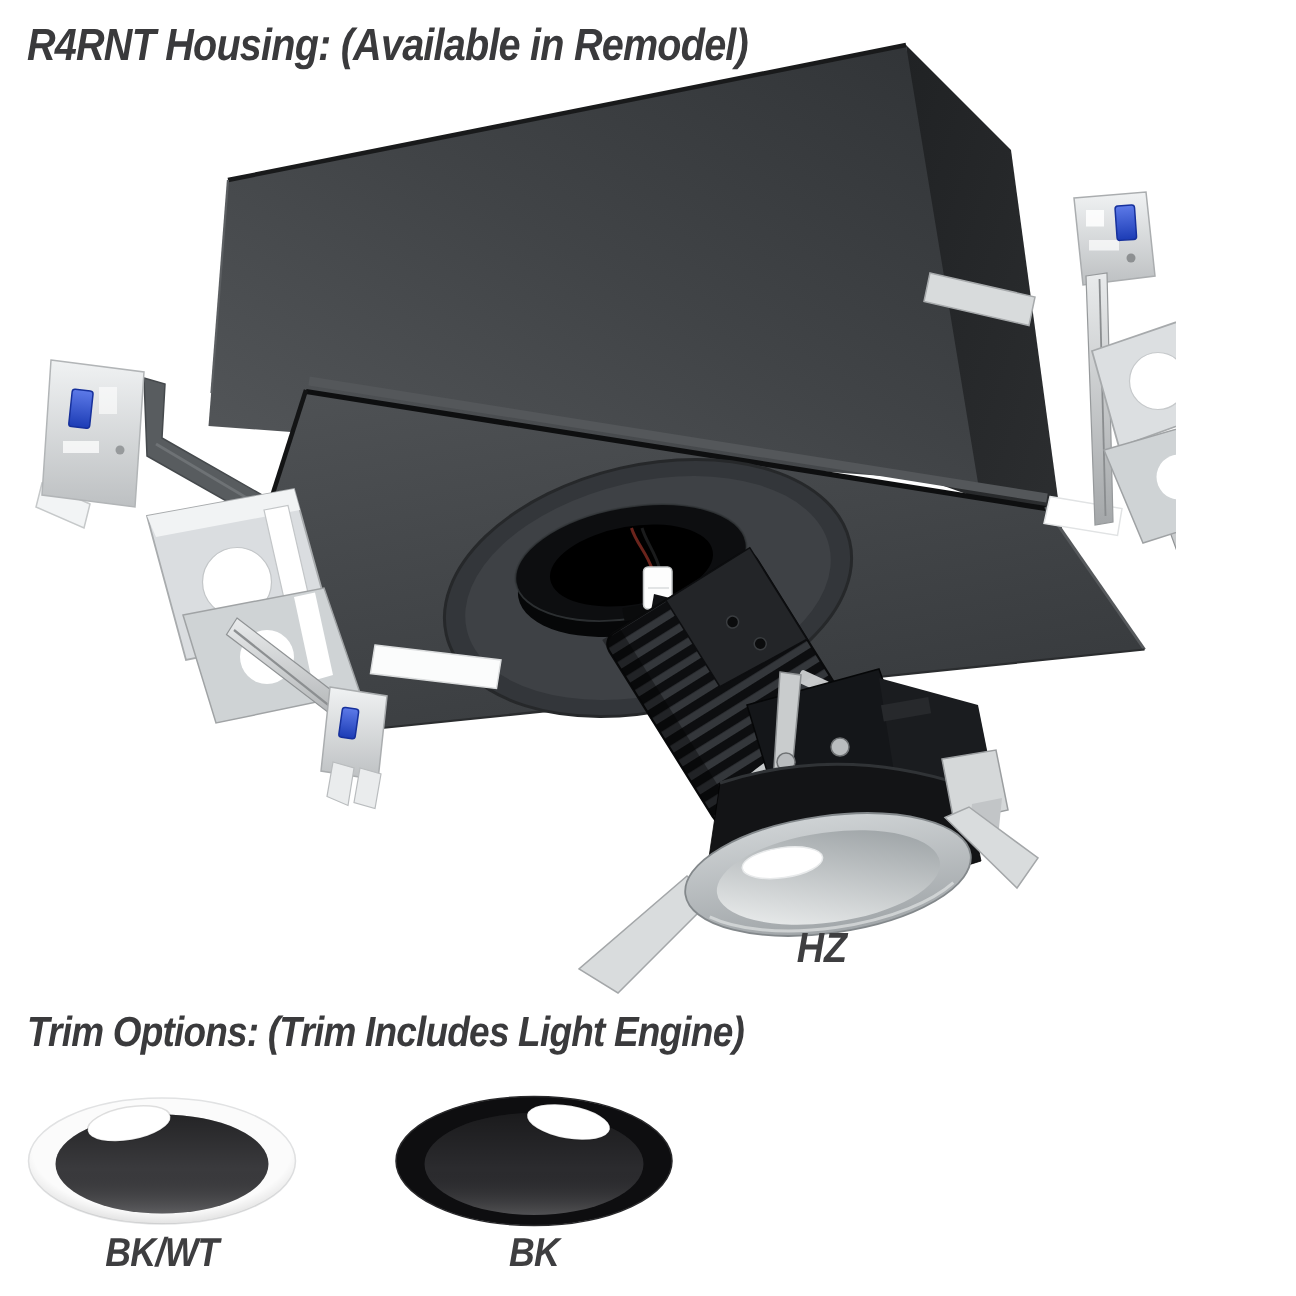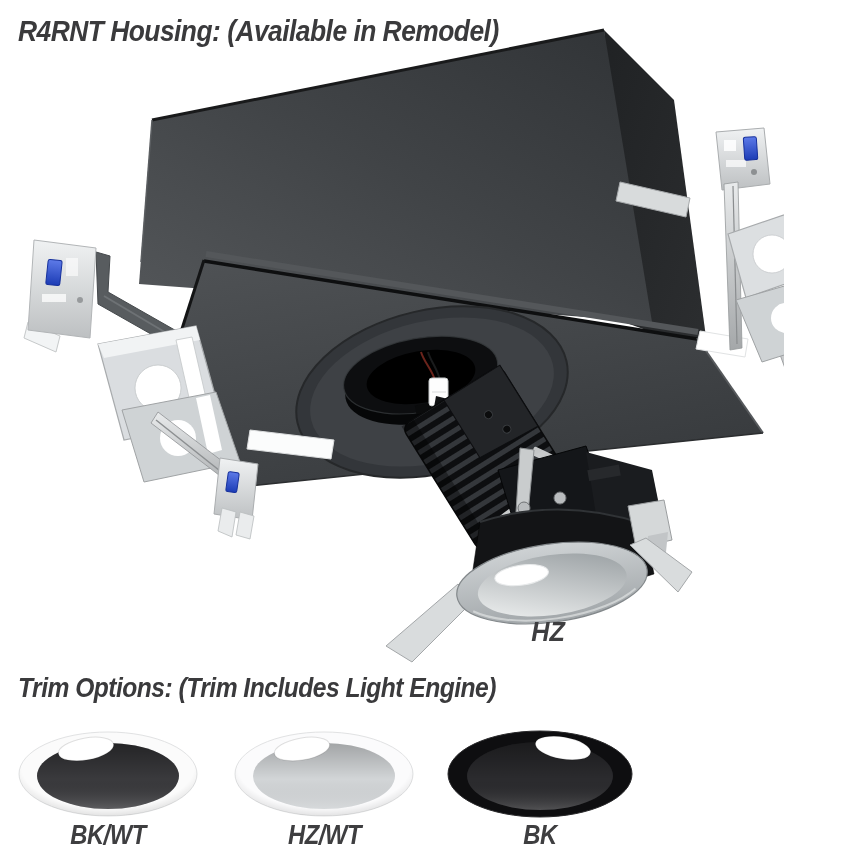--- a/index.html
+++ b/index.html
@@ -6,21 +6,21 @@
   #stage{position:relative;width:784px;height:864px;background:#fff;overflow:hidden;
          font-family:"Liberation Sans",sans-serif;}
   .headline{position:absolute;white-space:nowrap;font-style:italic;font-weight:700;
             color:#3a3a3c;letter-spacing:-0.6px;transform:scaleX(.88);transform-origin:0 0;}
   #title-housing{left:18px;top:14px;font-size:30px;}
   #title-trims{left:18px;top:672px;font-size:28px;}
   #fig-svg{position:absolute;left:0;top:0;}
   .part-label{position:absolute;font-style:italic;font-weight:700;color:#3e3e40;
               text-align:center;transform:scaleX(.9);}
   #hz-label{left:490px;top:616px;width:116px;font-size:28px;}
-  #trim-row{position:absolute;left:0;top:722px;width:864px;display:flex;}
+  #trim-row{position:absolute;left:0;top:722px;width:864px;display:flex;gap:32px;}
   .trim-cell{width:216px;display:flex;flex-direction:column;align-items:center;}
   .trim-cell svg{display:block;}
   .trim-label{font-style:italic;font-weight:700;font-size:27px;color:#3e3e40;
               letter-spacing:-0.5px;transform:scaleX(.88);margin-top:2px;white-space:nowrap;}
 </style>
 </head>
 <body>
 
 <div id="stage">
 
@@ -228,30 +228,20 @@
         <ellipse cx="108" cy="52" rx="89" ry="42" stroke-width="1" fill="#fbfbfb" stroke="#e1e2e3"></ellipse>
         <ellipse cx="108" cy="52" rx="89" ry="42" fill="url(#ringShade)"></ellipse>
         <ellipse cx="108" cy="54" rx="71" ry="33" fill="#3a3a3d"></ellipse>
         <ellipse cx="108" cy="54" rx="71" ry="33" fill="url(#coneShade)"></ellipse>
         <ellipse cx="86" cy="27" rx="28" ry="11" transform="rotate(-10 86 27)" stroke="rgba(0,0,0,0.12)" stroke-width="1" fill="#ffffff"></ellipse>
       </svg>
       <div class="trim-label">BK/WT</div>
     </div>
 
 
-    <div class="trim-cell">
-      <svg width="216" height="96" viewBox="0 0 216 96">
-        <ellipse cx="108" cy="52" rx="89" ry="42" stroke-width="1" fill="#fbfbfc" stroke="#e1e2e3"></ellipse>
-        <ellipse cx="108" cy="52" rx="89" ry="42" fill="url(#ringShade)"></ellipse>
-        <ellipse cx="108" cy="54" rx="71" ry="33" fill="#d2d5d7"></ellipse>
-        <ellipse cx="108" cy="54" rx="71" ry="33" fill="url(#coneShade)" opacity=".6"></ellipse>
-        <ellipse cx="86" cy="27" rx="28" ry="11" transform="rotate(-10 86 27)" stroke="rgba(0,0,0,0.12)" stroke-width="1" fill="#ffffff"></ellipse>
-      </svg>
-      <div class="trim-label">HZ/WT</div>
-    </div>
 
     <div class="trim-cell">
       <svg width="216" height="96" viewBox="0 0 216 96">
         <ellipse cx="108" cy="52" rx="92" ry="43" stroke-width="1" fill="#0e0e10" stroke="#29292b"></ellipse>
         <ellipse cx="108" cy="54" rx="73" ry="34" fill="#2b2b2e"></ellipse>
         <ellipse cx="108" cy="54" rx="73" ry="34" fill="url(#coneShade)"></ellipse>
         <ellipse cx="131" cy="26" rx="28" ry="11" transform="rotate(10 131 26)" stroke="rgba(0,0,0,0.12)" stroke-width="1" fill="#ffffff"></ellipse>
       </svg>
       <div class="trim-label">BK</div>
     </div>

